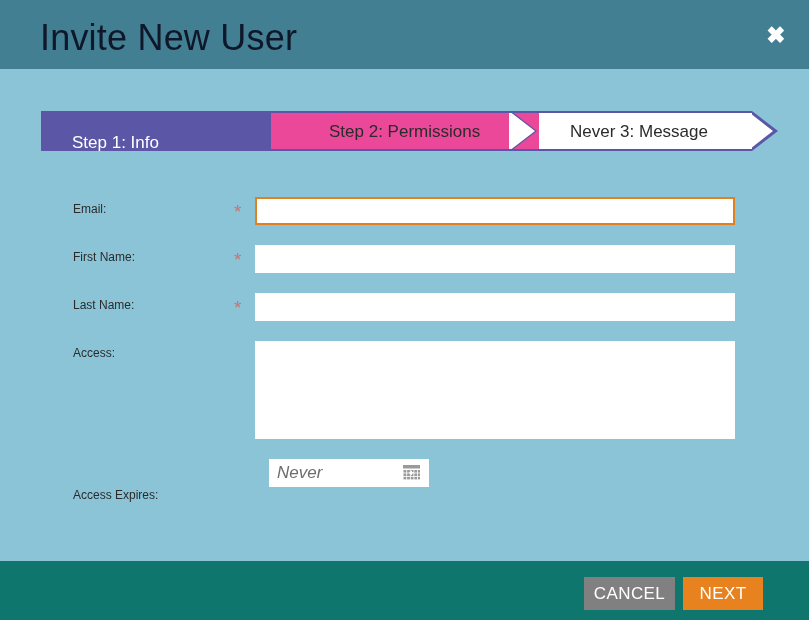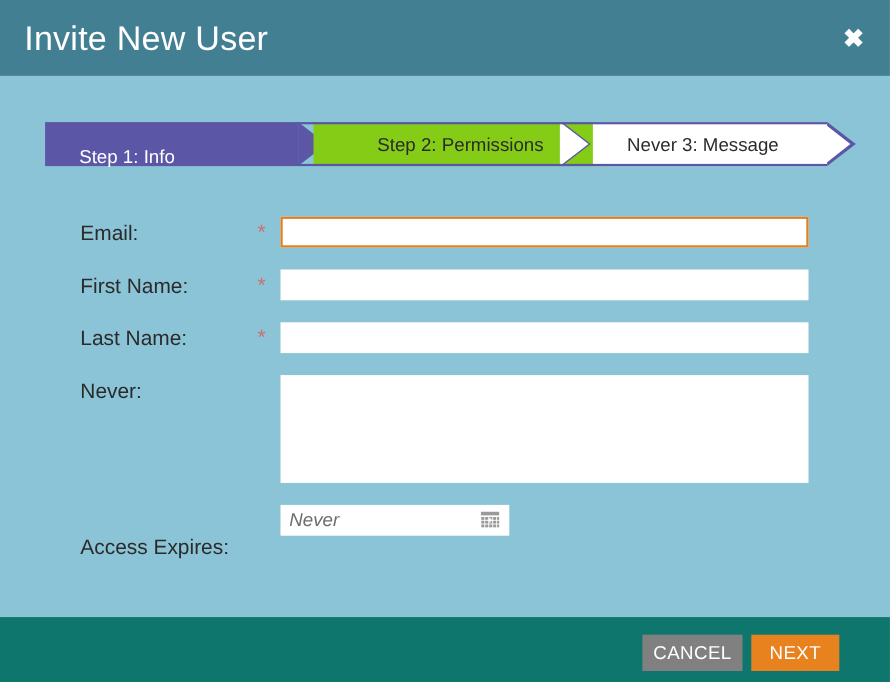--- a/index.html
+++ b/index.html
@@ -19,24 +19,24 @@
   .dialog-header {
     position: absolute;
     left: 0; top: 0;
     width: 809px;
     height: 69px;
     background: #437f92;
     box-sizing: border-box;
   }
   .dialog-title {
     position: absolute;
-    left: 22px;
+    left: 40px;
     top: 17px;
-    font-size: 31px;
-    color: #ffffff;
+    font-size: 36px;
+    color: #0f172a;
     font-weight: 400;
     letter-spacing: 0.2px;
     white-space: nowrap;
   }
   .close-button {
     position: absolute;
     right: 18px;
     top: 20px;
     width: 30px;
     height: 30px;
@@ -94,23 +94,23 @@
     position: absolute;
     left: 230px;
     top: 0;
     width: 0; height: 0;
     border-top: 20px solid transparent;
     border-bottom: 20px solid transparent;
     border-left: 26px solid #5b56a6;
   }
 
   .step-2 {
-    left: 244px;
+    left: 230px;
     width: 268px;
-    background: #84cc16;
+    background: #ec4899;
     align-items: center;
   }
   .step-2 .step-label {
     color: #2b2b2b;
     margin-left: 58px;
   }
   .step-2-sep {
     position: absolute;
     left: 470px;
     top: 0;
@@ -181,21 +181,21 @@
     width: 809px;
   }
   .form-row {
     position: absolute;
     left: 0;
     width: 809px;
   }
   .field-label {
     position: absolute;
     left: 73px;
-    font-size: 19px;
+    font-size: 12px;
     color: #2b2b2b;
     white-space: nowrap;
   }
   .required-star {
     position: absolute;
     left: 234px;
     font-size: 19px;
     color: #cc7070;
     line-height: 1;
   }
@@ -227,22 +227,22 @@
     border: none;
     outline: none;
     resize: none;
     font-family: "Liberation Sans", sans-serif;
     font-size: 15px;
     color: #2b2b2b;
     padding: 5px 6px;
   }
   .date-wrap {
     position: absolute;
-    left: 255px;
-    width: 208px;
+    left: 269px;
+    width: 160px;
     height: 28px;
     background: #ffffff;
     box-sizing: border-box;
   }
   .date-input {
     position: absolute;
     left: 0; top: 0;
     width: 155px;
     height: 28px;
     box-sizing: border-box;
@@ -351,21 +351,21 @@
       <input class="text-input" style="top: 3px;" type="text" value="">
     </div>
 
     <div class="form-row" style="top:96px;">
       <span class="field-label" style="top:8px;">Last Name:</span>
       <span class="required-star" style="top:8px;">*</span>
       <input class="text-input" style="top: 3px;" type="text" value="">
     </div>
 
     <div class="form-row" style="top:144px;">
-      <span class="field-label" style="top:8px;">Never:</span>
+      <span class="field-label" style="top:8px;">Access:</span>
       <textarea class="textarea-input" style="top: 3px;"></textarea>
     </div>
 
     <div class="form-row" style="top:262px;">
       <span class="field-label" style="top:8px;margin-top:24px;">Access Expires:</span>
       <div class="date-wrap" style="top:3px;">
         <input class="date-input" type="text" placeholder="Never" style="">
         <span class="calendar-icon">
           <svg width="17" height="17" viewBox="0 0 17 17" xmlns="http://www.w3.org/2000/svg">
             <rect x="0" y="0" width="17" height="3.5" fill="#9a9a9a"></rect>

